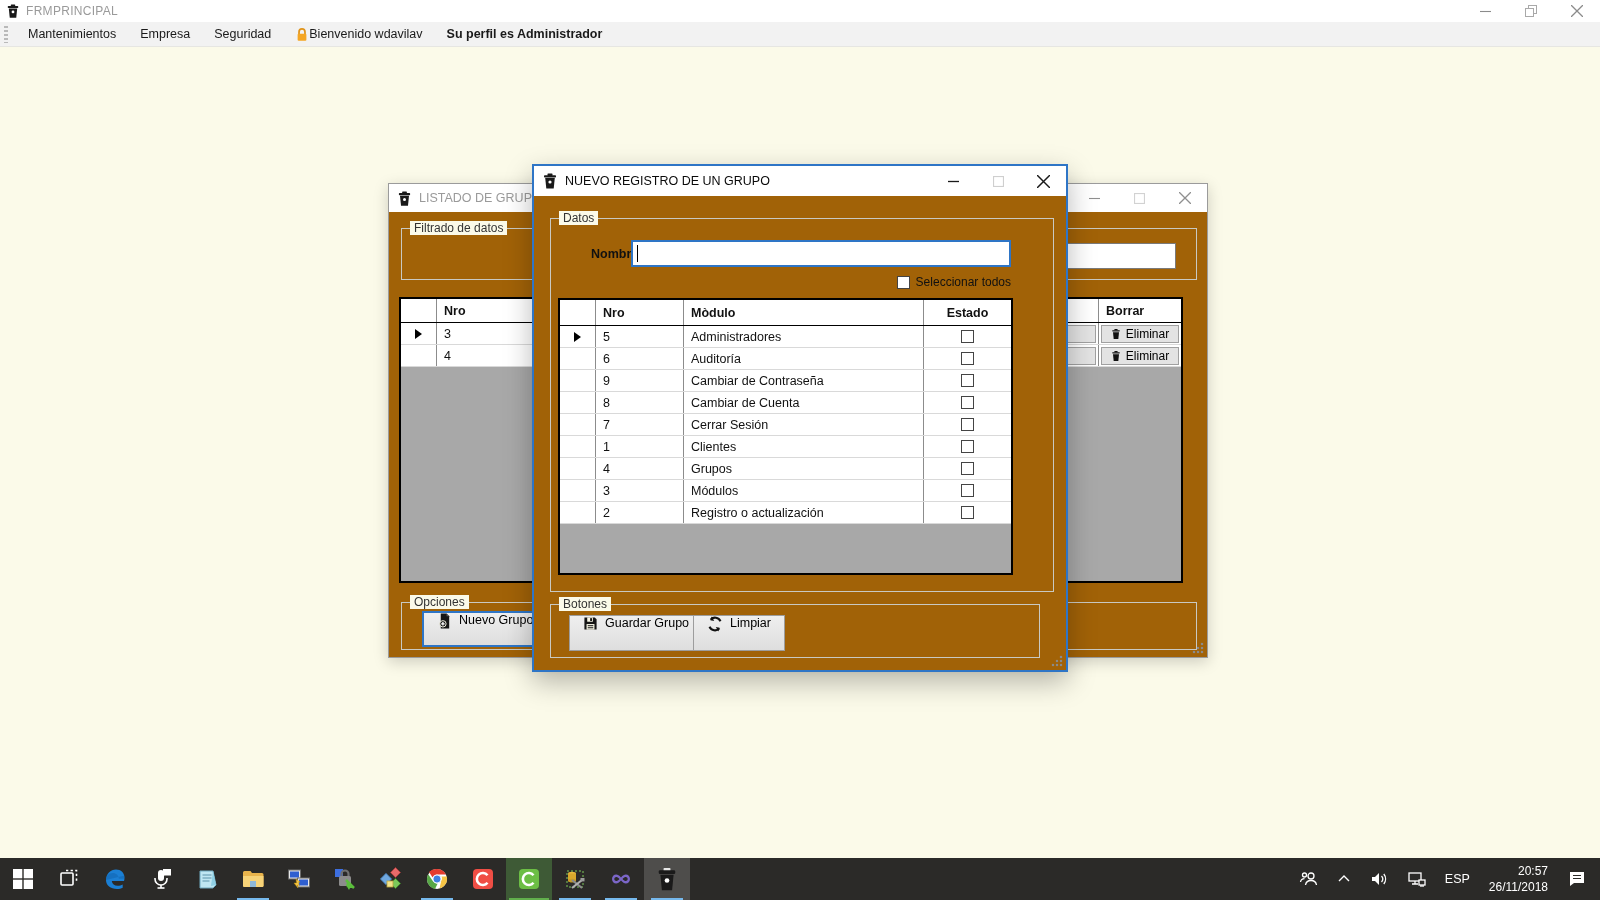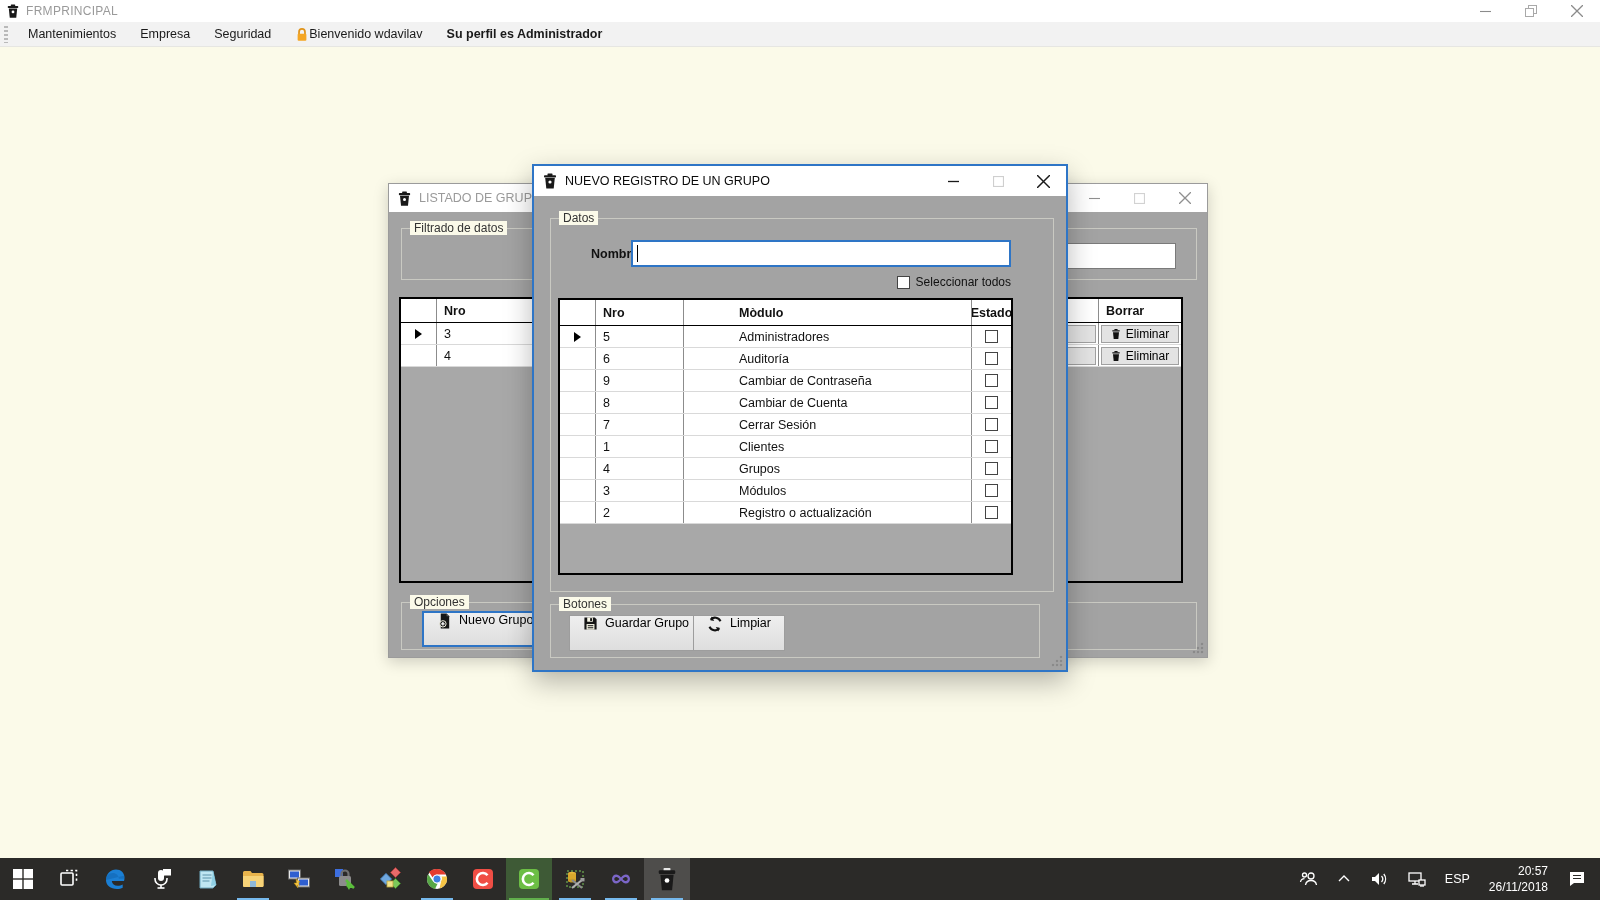--- a/index.html
+++ b/index.html
@@ -16,21 +16,21 @@
   .capbtn { width:46px; height:22px; display:flex; align-items:center; justify-content:center; }
   .menubar { position:absolute; left:0; top:22px; width:1600px; height:25px; background:#F2F2F2;
     display:flex; align-items:center; border-bottom:1px solid #E6E6E2; }
   .grip { width:4px; height:17px; margin:0 8px 0 4px;
     background:repeating-linear-gradient(to bottom,#B9B9B9 0 2px,transparent 2px 4px); }
   .menu-item { padding:0 12px; height:25px; display:flex; align-items:center; color:#1A1A1A; }
   .menu-item.with-icon { }
   .menu-item.bold { font-weight:bold; }
 
   
-  .win { position:absolute; background:#a3a3a3; }
+  .win { position:absolute; background:#a16207; }
   .win-titlebar { display:flex; align-items:center; height:28px; background:#FFFFFF; padding-left:8px; position:relative; }
   .win-title { margin-left:7px; font-size:12.5px; }
   .win-capbtns { position:absolute; right:0; top:0; height:100%; display:flex; }
   .win-capbtn { width:45px; height:100%; display:flex; align-items:center; justify-content:center; }
 
   
   .list-win { left:388px; top:183px; width:820px; height:475px; border:1px solid #9B9B9B;
     box-shadow:0 4px 14px rgba(0,0,0,.18); }
   .list-win .win-title { color:#9A9A9A; }
 
@@ -45,21 +45,21 @@
   .g-cell { border-right:1px solid #8C8C8C; display:flex; align-items:center; padding:0 7px; overflow:hidden; white-space:nowrap; }
   .g-cell:last-child { border-right:none; }
   .g-sel { width:36px; flex:0 0 36px; justify-content:center; padding:0; }
   .g-fill { flex:1 1 auto; background:#A8A8A8; }
   .row-arrow { width:0; height:0; border-left:7px solid #000; border-top:5px solid transparent; border-bottom:5px solid transparent; }
   .chk { width:13px; height:13px; background:#fff; border:1px solid #444; }
   .g-chk { justify-content:center; }
 
   
   .dg .c-nro { width:88px; flex:0 0 88px; }
-  .dg .c-mod { width:240px; flex:0 0 240px;margin-left:48px; }
+  .dg .c-mod { width:240px; flex:0 0 240px; }
   .dg .c-est { flex:1 1 auto; justify-content:center; }
   .dg .g-row { height:22px; }
   .dg .g-head { height:26px; }
 
   
   .lg .c-nro { width:155px; flex:0 0 155px; }
   .lg .c-mid { width:397px; flex:0 0 397px; }
   .lg .c-edit { width:110px; flex:0 0 110px; padding:1px 2px; }
   .lg .c-del { flex:1 1 auto; padding:1px 2px; }
   .lg .g-row { height:22px; }

